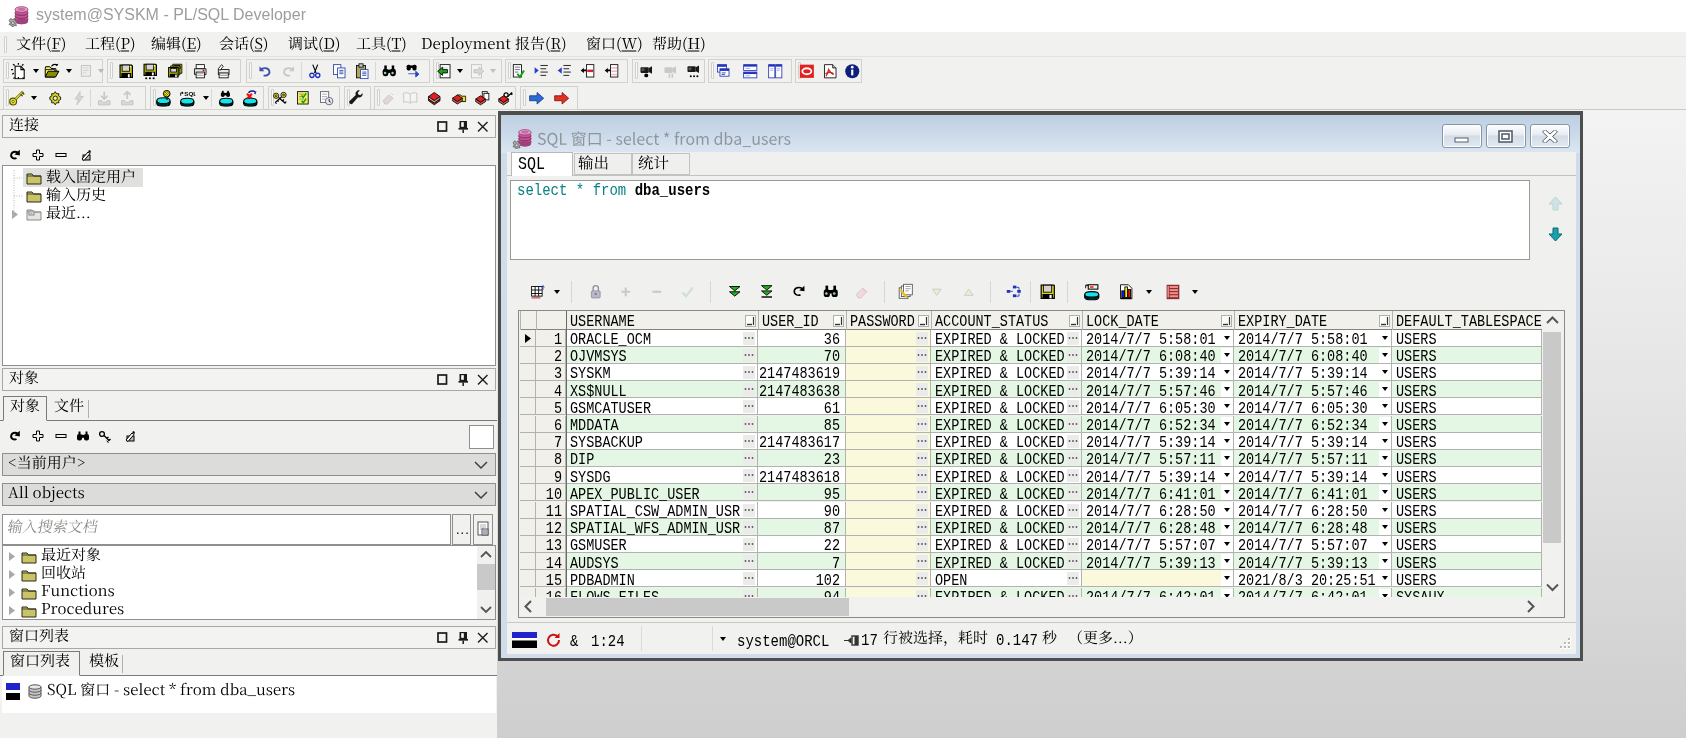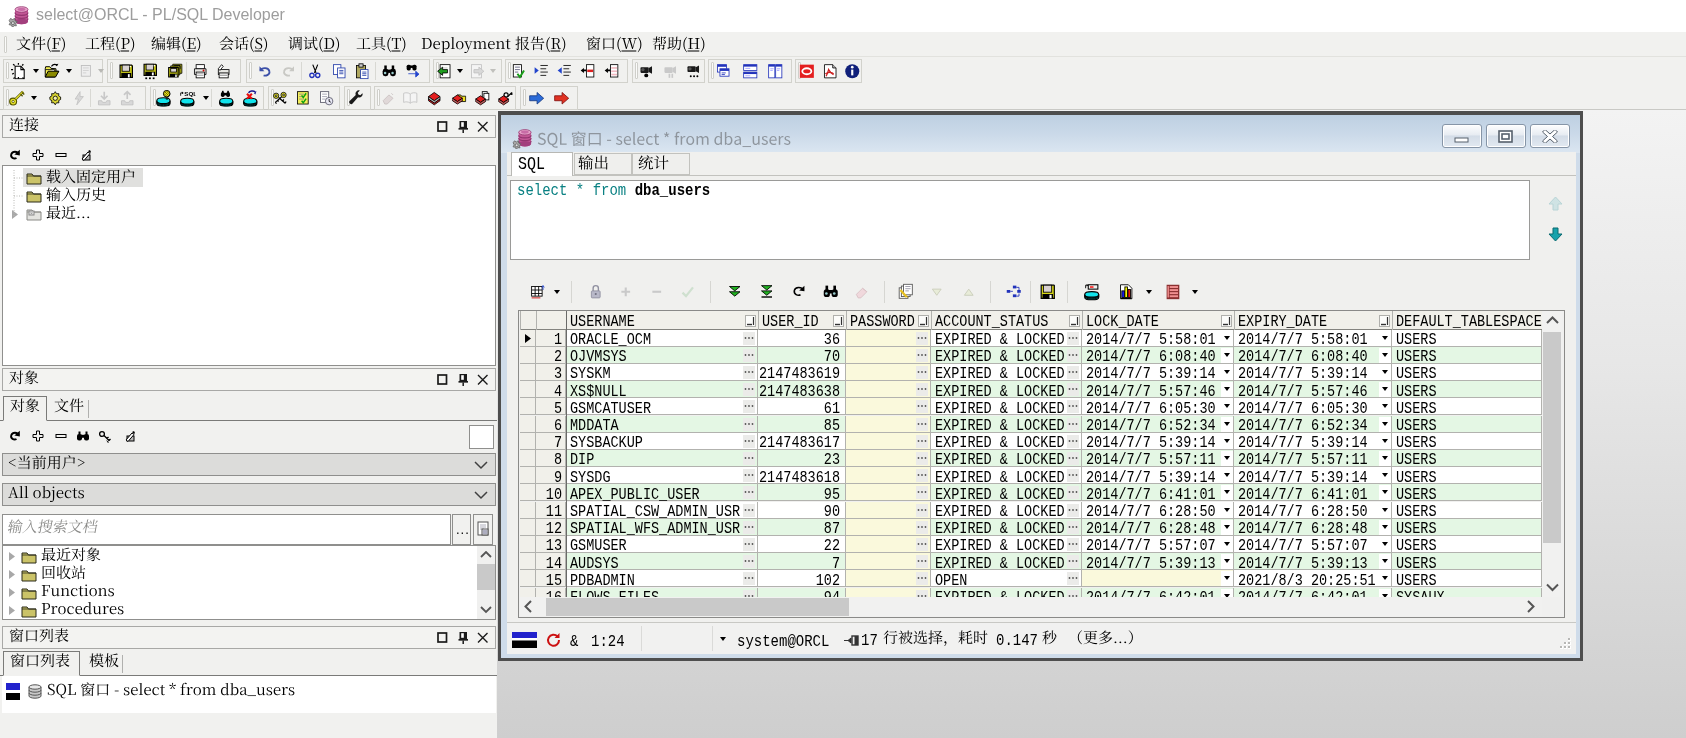--- a/index.html
+++ b/index.html
@@ -10,21 +10,21 @@
 <div style="position:absolute;left:0px;top:0px;width:1686px;height:32px;background:#ffffff"></div>
 <div style="position:absolute;left:8px;top:5px;line-height:0"><svg width="22" height="22" viewBox="0 0 22 22">
 <path d="M7 4.5v12a6.5 2.8 0 0 0 13 0v-12" fill="#c25795"></path>
 <path d="M7 7.5a6.5 2.8 0 0 0 13 0M7 10.5a6.5 2.8 0 0 0 13 0M7 13.5a6.5 2.8 0 0 0 13 0" fill="none" stroke="#93356f" stroke-width="1.2"></path>
 <ellipse cx="13.5" cy="16.5" rx="6.5" ry="2.8" fill="#a23f7d"></ellipse>
 <ellipse cx="13.5" cy="4.5" rx="6.5" ry="2.8" fill="#e8a5cb" stroke="#93356f" stroke-width="0.8"></ellipse>
 <ellipse cx="13.5" cy="4.3" rx="4" ry="1.6" fill="#c86ba6"></ellipse>
 <path d="M2.5 13.5l2.2 1.1 1.9-1.3.4 2.5 2.3.9-1.6 1.8.7 2.3-2.4-.2-1.5 1.9-1-2.3-2.4-.5 1.2-2-1.1-2.2z" fill="#a8a8a8" stroke="#5f5f5f" stroke-width="0.8"></path>
 <circle cx="4.9" cy="18.1" r="1.5" fill="#e0e0e0" stroke="#5f5f5f" stroke-width="0.8"></circle>
     </svg></div>
-<div class="sans" style="position:absolute;left:36px;top:6px;color:#9d9d9d;letter-spacing:-0.2pxfont-size:17px;">select@ORCL - PL/SQL Developer</div>
+<div class="sans" style="position:absolute;left:36px;top:6px;color:#9d9d9d;letter-spacing:-0.2pxfont-size:17px;">system@SYSKM - PL/SQL Developer</div>
 <div style="position:absolute;left:0px;top:32px;width:1686px;height:25px;background:#f1f1ef;border-bottom:1px solid #e2e2de"></div>
 <div class="grip" style="left:4px;top:36px;height:17px"></div>
 <div style="position:absolute;left:16px;top:37px;line-height:0"><svg width="51" height="17" viewBox="0 0 51 17" style="overflow:visible">
       <g fill="#000">
         <path transform="translate(0.0,12.0) scale(0.01500,-0.01500)" d="M407 836 397 828C449 786 510 713 527 654C600 605 647 762 407 836ZM700 590C665 448 602 324 505 218C399 314 320 437 275 590ZM864 685 812 620H47L56 590H254C293 419 364 283 463 175C358 75 218 -6 41 -65L49 -81C239 -31 388 41 502 136C606 39 736 -32 891 -78C904 -44 932 -24 966 -22L969 -11C807 27 665 89 550 180C664 290 739 427 784 590H930C944 590 953 595 956 606C921 639 864 685 864 685Z"></path>
         <path transform="translate(15.0,12.0) scale(0.01500,-0.01500)" d="M594 827V606H442C459 647 475 690 488 734C510 733 521 742 525 753L423 785C397 635 343 489 283 392L297 382C347 432 392 499 428 576H594V333H287L295 303H594V-77H607C633 -77 660 -62 660 -52V303H942C956 303 965 308 968 319C935 351 881 393 881 393L833 333H660V576H913C927 576 937 581 939 592C907 624 854 666 854 666L807 606H660V787C686 791 694 801 697 815ZM255 837C206 648 119 458 34 338L48 328C92 371 134 424 172 484V-77H184C209 -77 237 -61 238 -55V540C255 543 264 550 267 559L225 575C261 640 292 711 319 784C341 782 353 791 357 802Z"></path>
         <path transform="translate(30.0,12.0) scale(0.01500,-0.01500)" d="M163 302C163 489 202 620 335 803L316 819C164 664 92 503 92 302C92 102 164 -59 316 -215L335 -198C204 -16 163 116 163 302Z"></path>
         <path transform="translate(35.5,12.0) scale(0.01500,-0.01500)" d="M551 548H593L587 728H53V698L156 690C157 591 157 491 157 391V337C157 236 157 137 156 39L53 30V0H361V30L247 40C246 137 246 237 246 353H424L438 246H473V491H438L424 386H246C246 495 246 596 247 693H523Z"></path>
         <path transform="translate(44.9,12.0) scale(0.01500,-0.01500)" d="M203 302C203 116 163 -15 30 -198L49 -215C200 -60 273 102 273 302C273 503 200 664 49 819L30 803C160 621 203 489 203 302Z"></path>
         <rect x="35.5" y="13.5" width="8.4" height="1"></rect>

